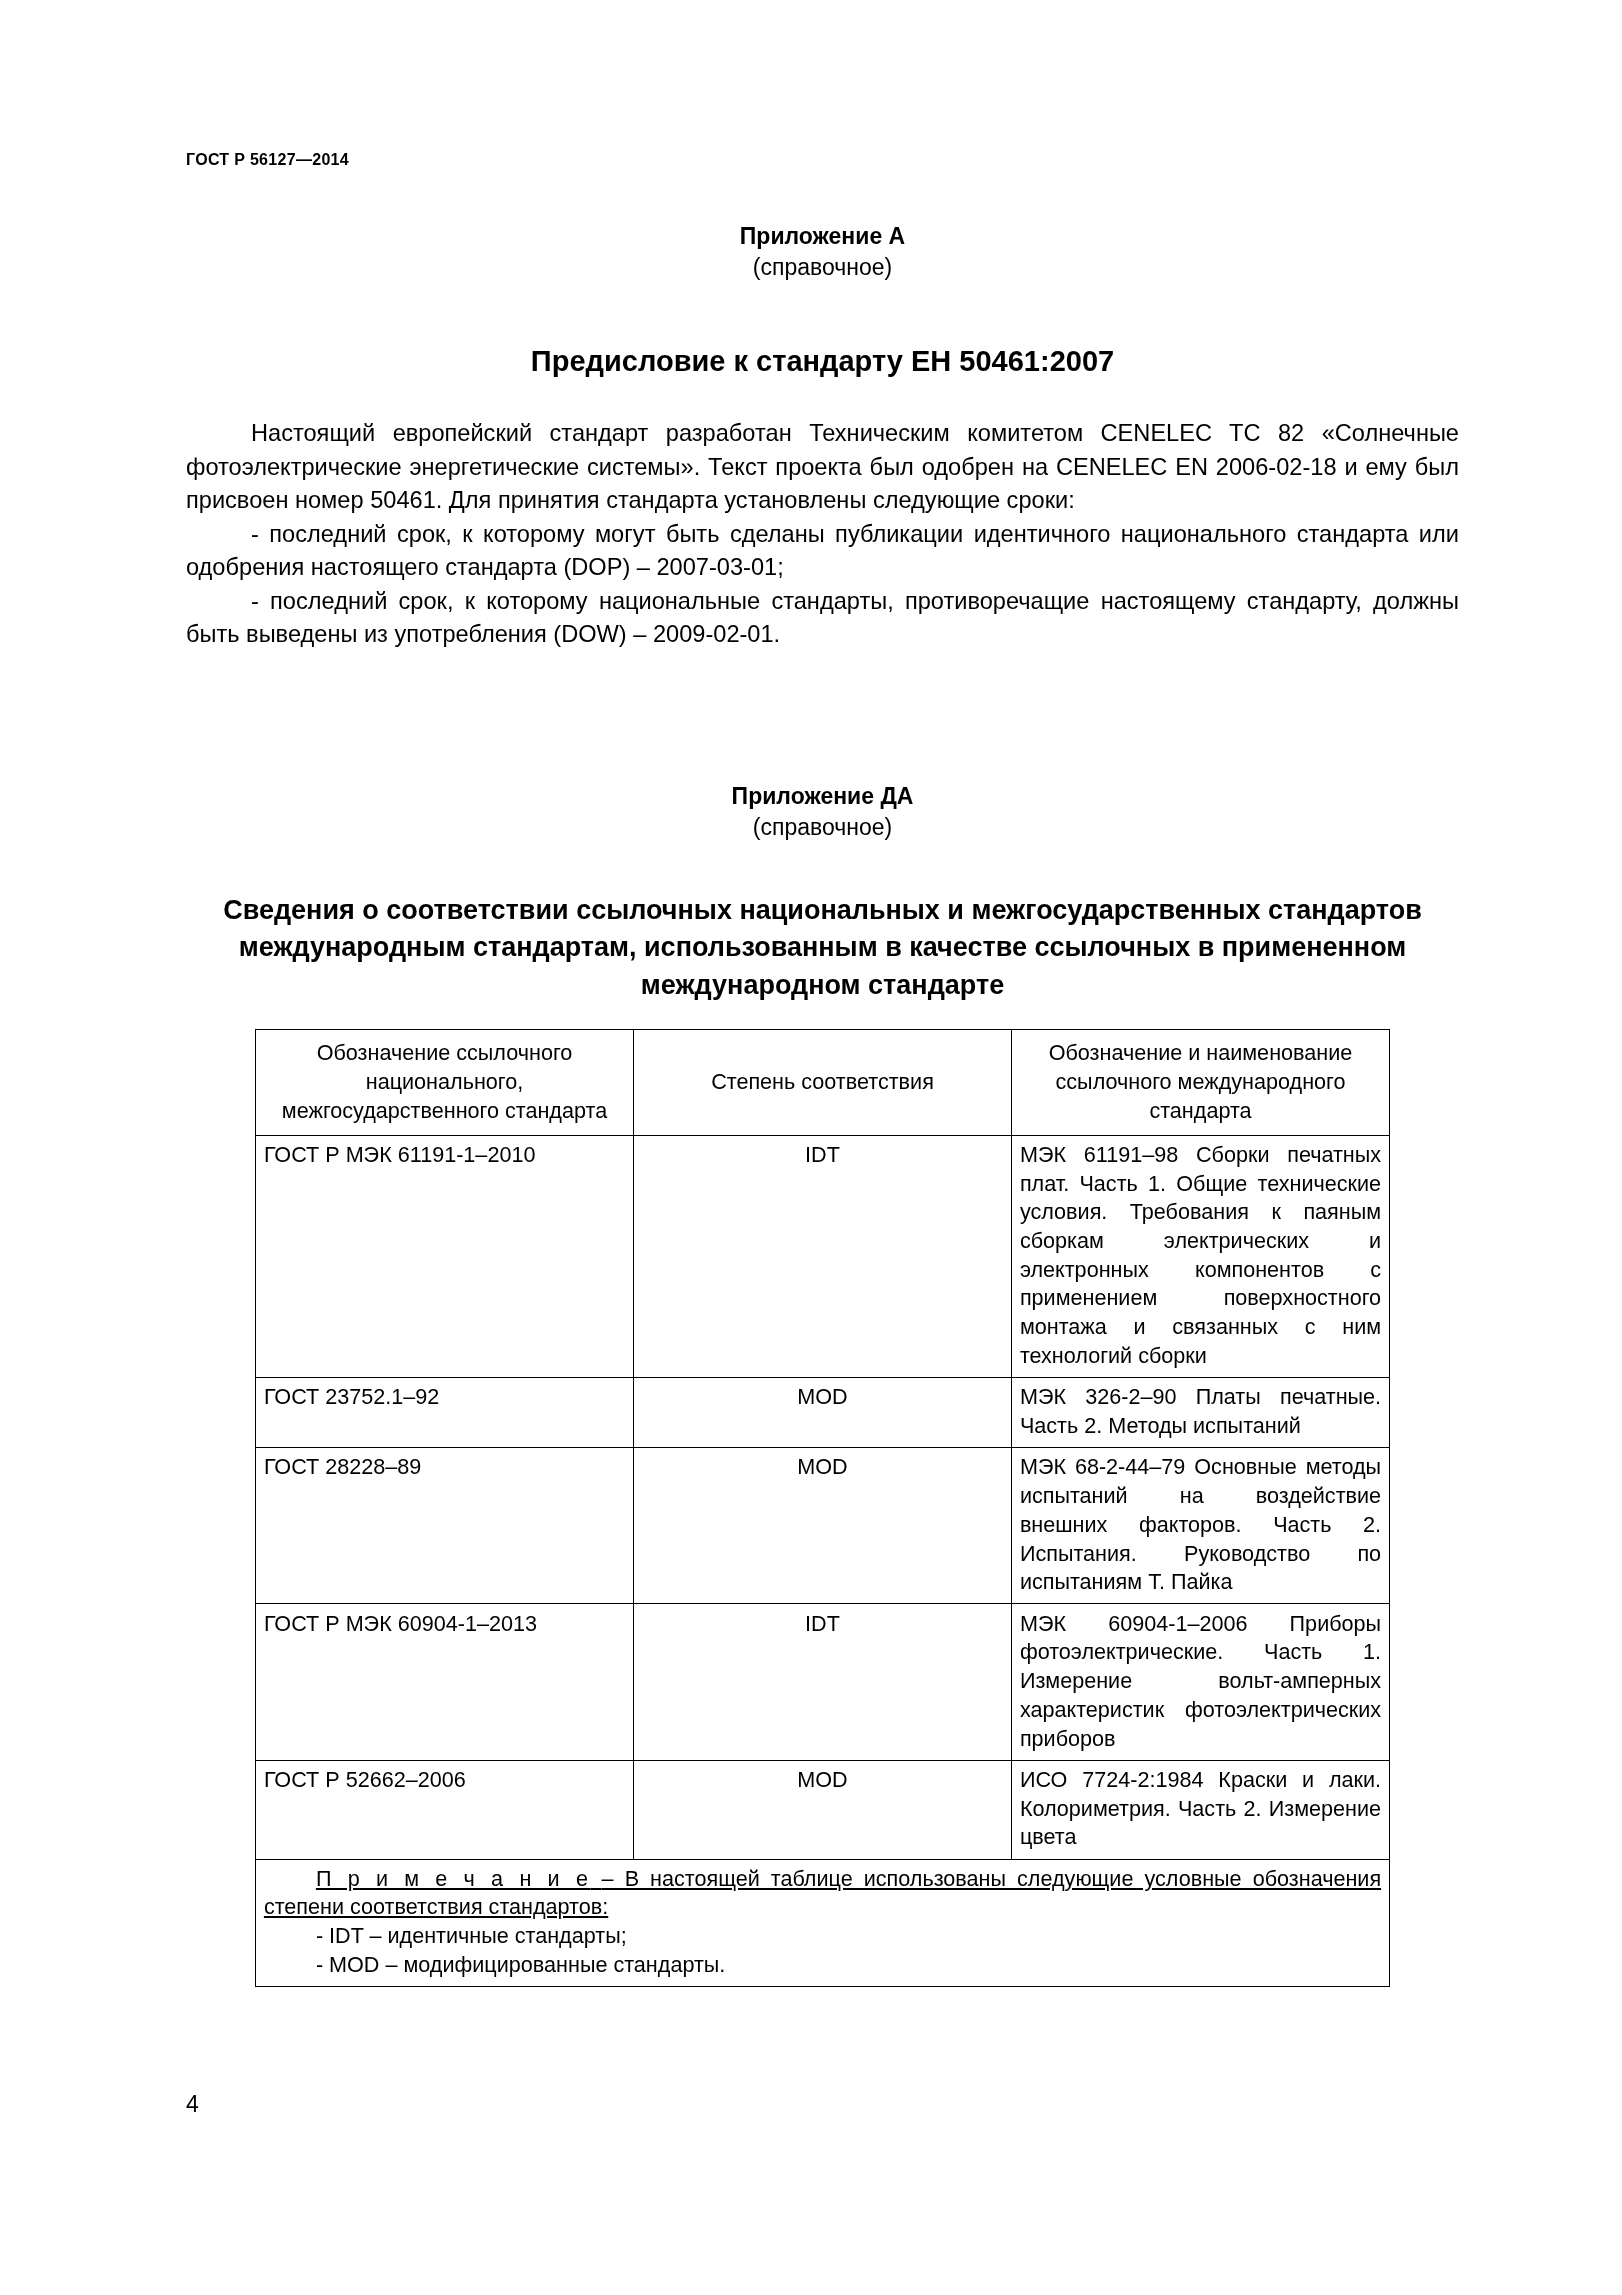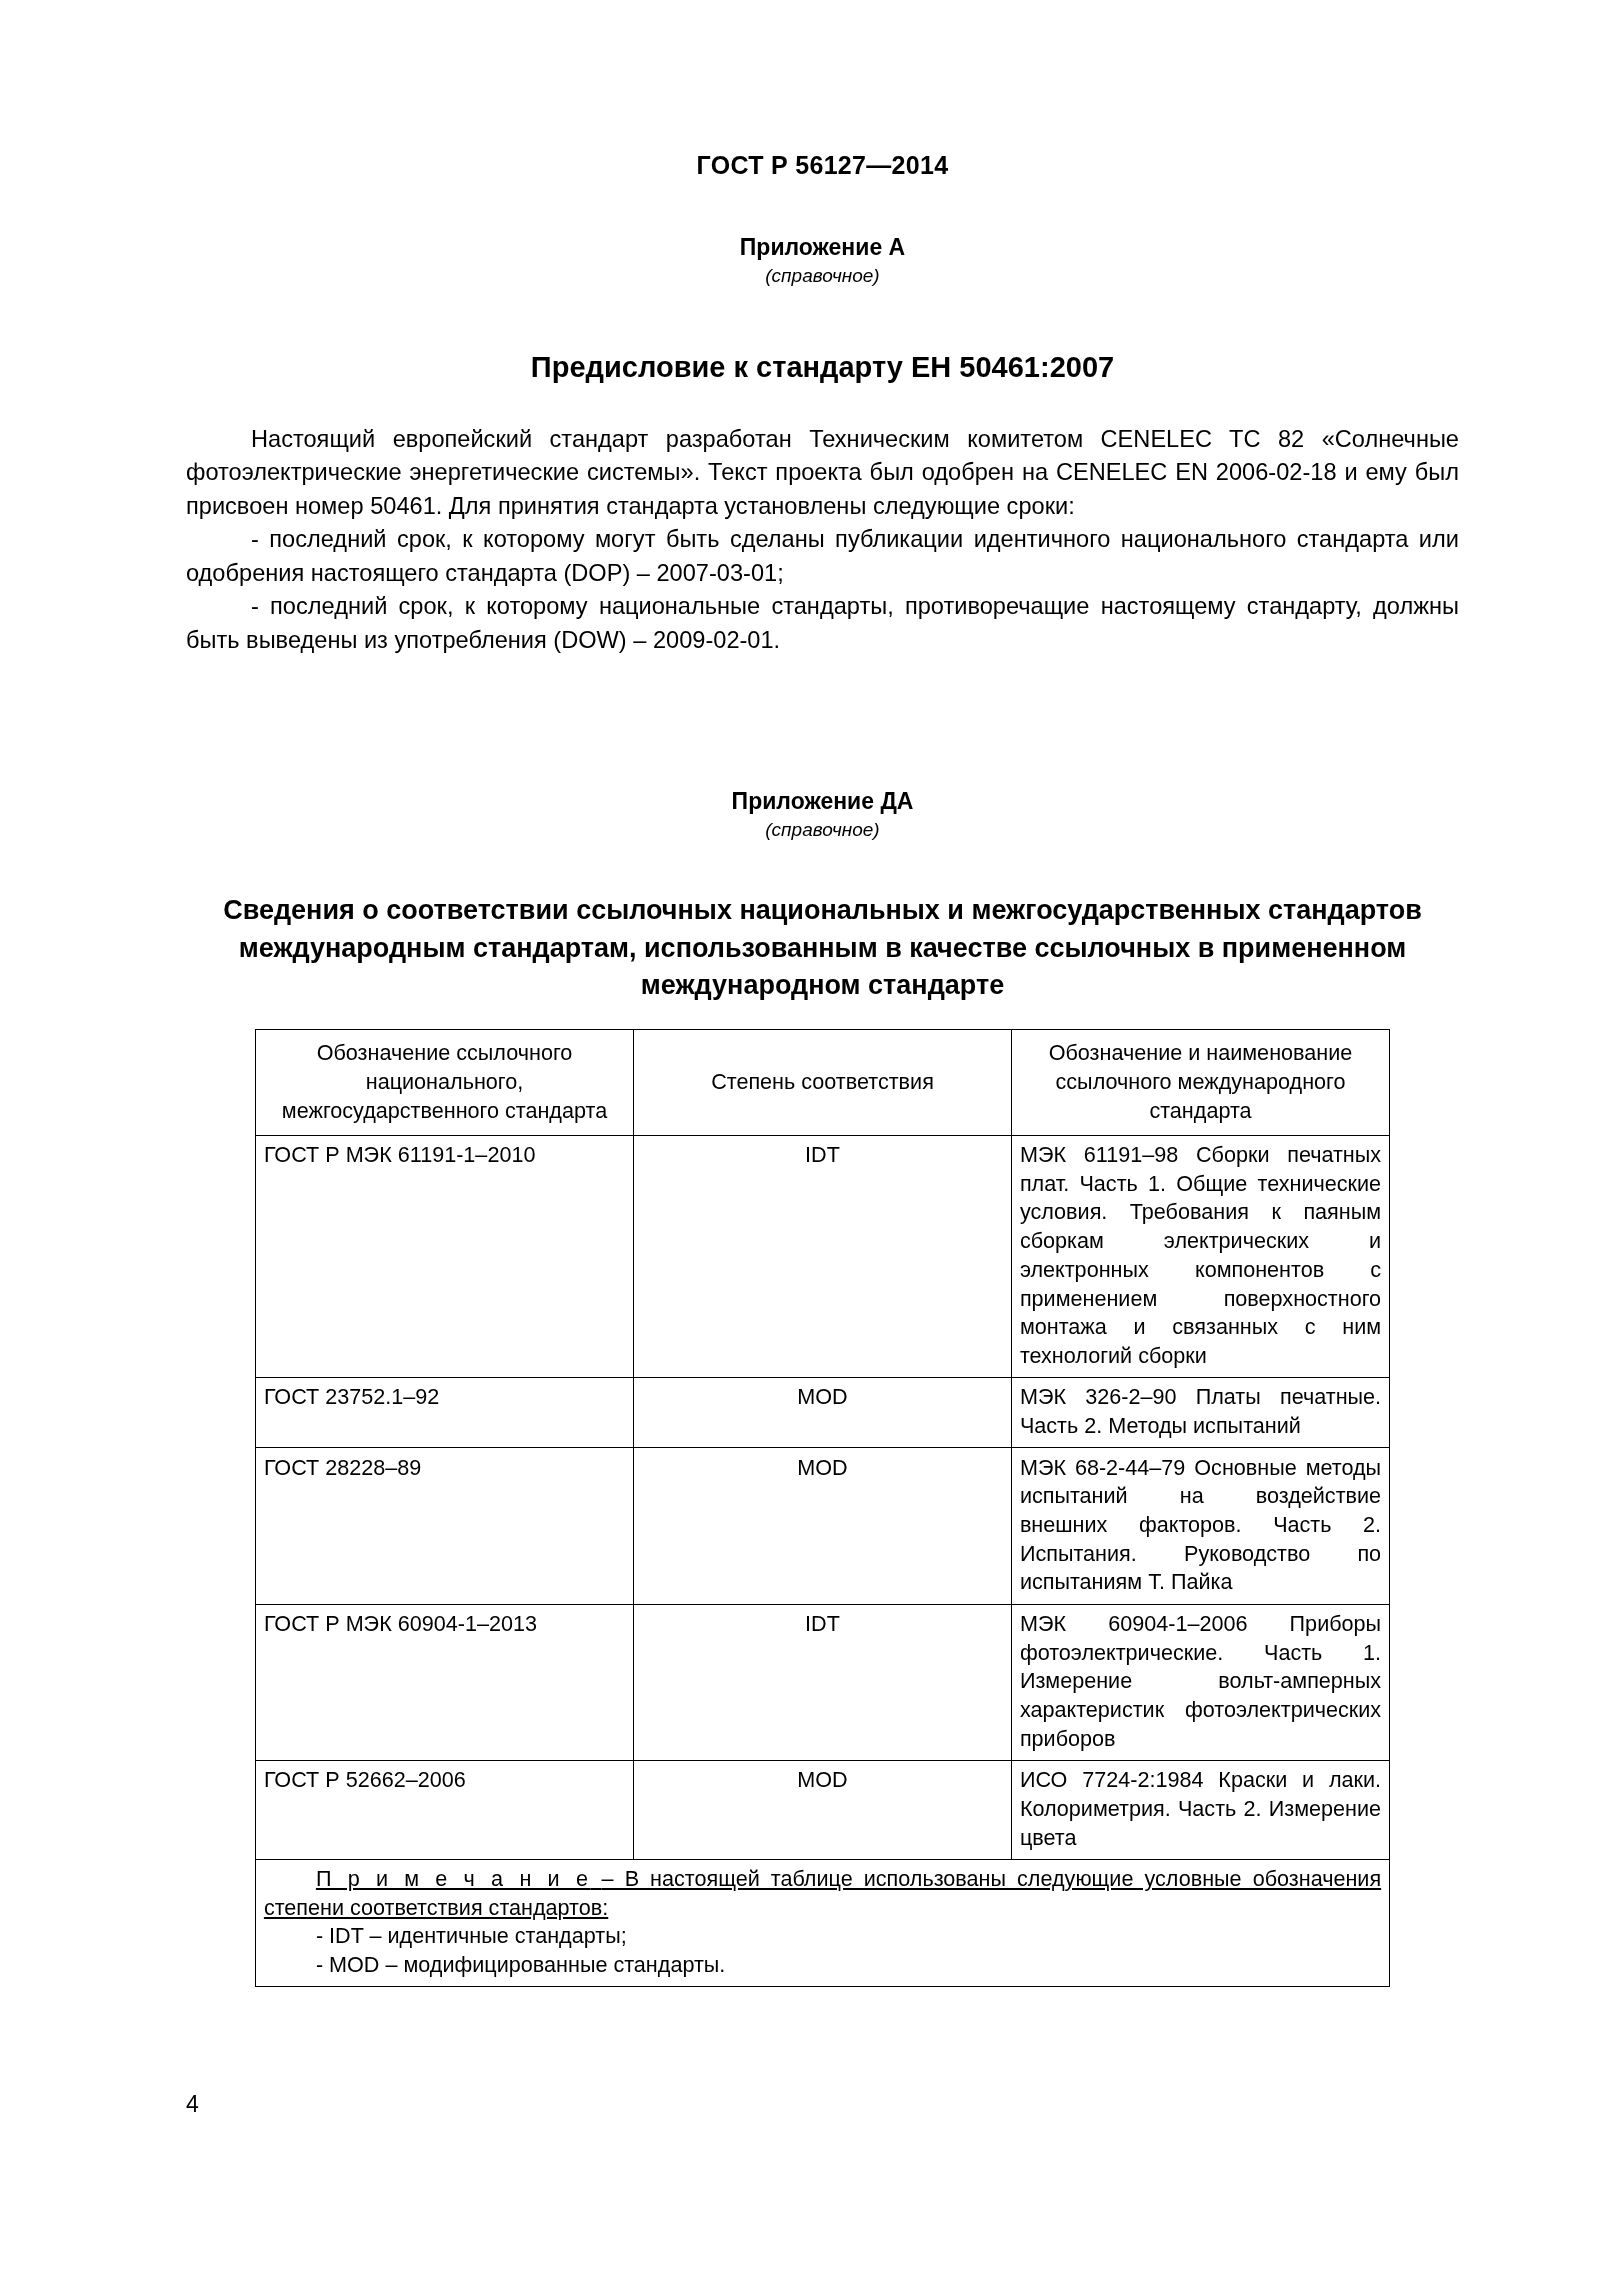--- a/index.html
+++ b/index.html
@@ -18,39 +18,37 @@
   .page {
     position: absolute;
     top: 0;
     left: 0;
     width: 1623px;
     height: 2295px;
     box-sizing: border-box;
     padding: 151px 164px 0 186px;
   }
   .header-code {
-    font-size: 25px;
+    font-size: 16px;
     font-weight: bold;
     letter-spacing: 0.3px;
     margin-bottom: 52px;
-    text-align: center;
   }
   .centered {
     text-align: center;
   }
   .annex-title {
     font-size: 23px;
     font-weight: bold;
     line-height: 1.35;
   }
   .annex-sub {
-    font-size: 19px;
+    font-size: 23px;
     font-weight: normal;
     line-height: 1.35;
-    font-style: italic;
   }
   .doc-title {
     font-size: 29px;
     font-weight: bold;
     margin-top: 62px;
     margin-bottom: 39px;
   }
   p.body-text {
     font-size: 23.6px;
     line-height: 1.42;

